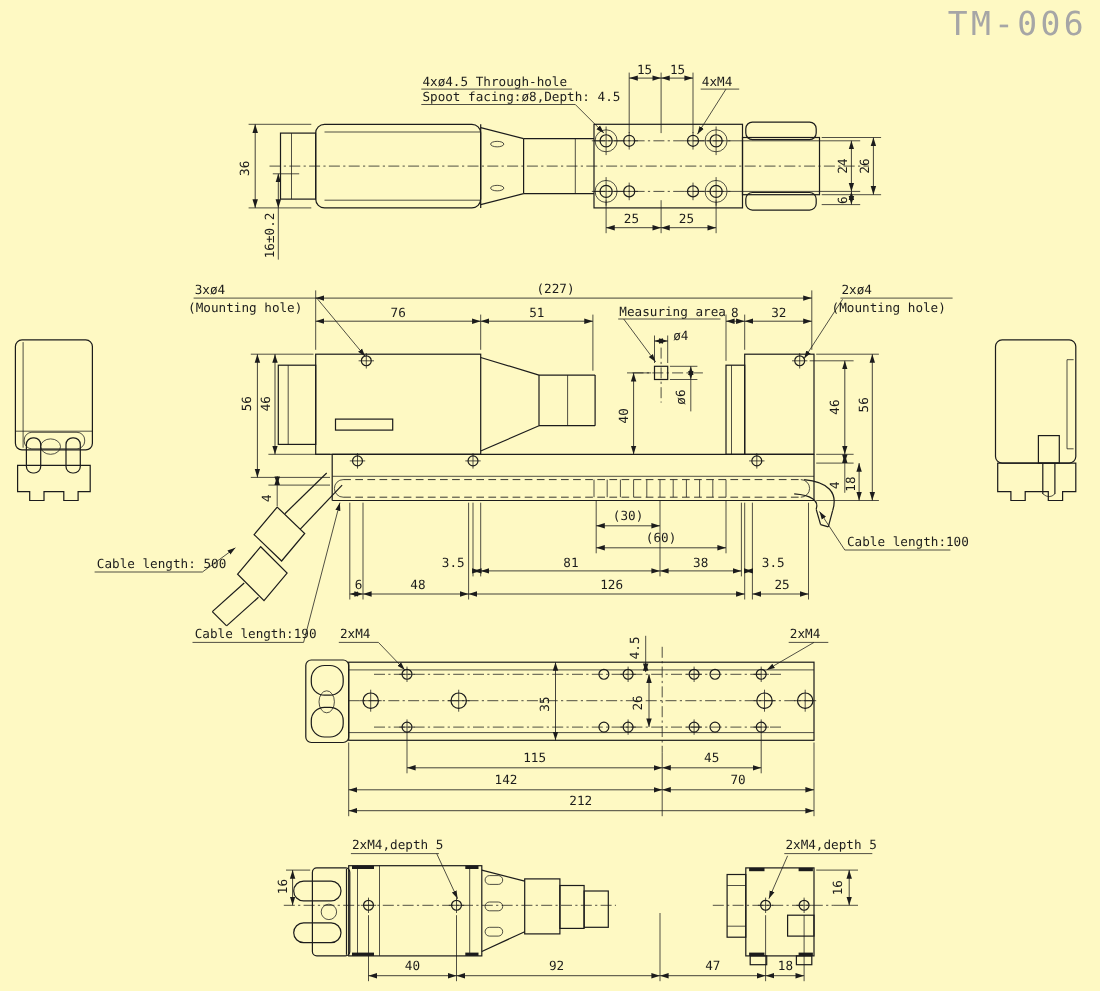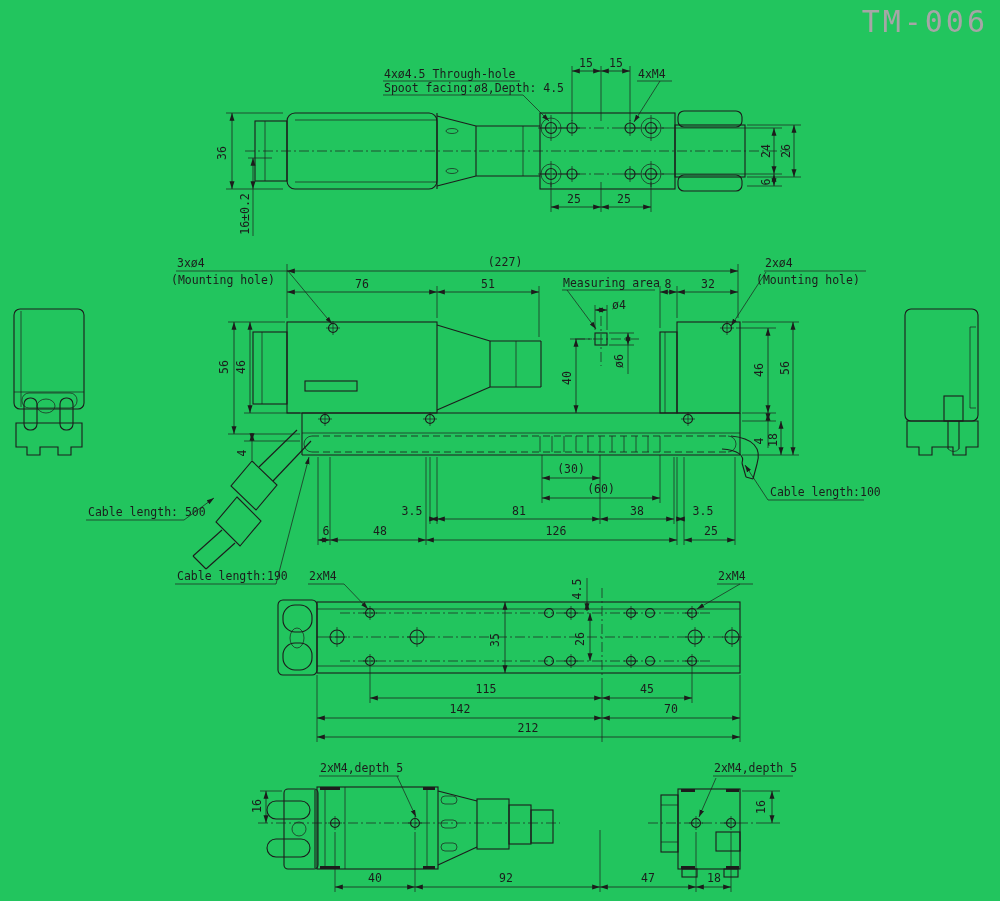--- a/index.html
+++ b/index.html
@@ -1,16 +1,16 @@
 <!DOCTYPE html>
 <html><head>
 <meta charset="utf-8">
 <style>
   html,body{margin:0;padding:0;background:#ffffff;}
-  #stage{width:1000px;height:901px;background:#22c55e;position:relative;}
+  #stage{width:1000px;height:901px;background:#fef9c3;position:relative;}
   svg{display:block;}
   svg text{font-family:"DejaVu Sans Mono","Liberation Mono",monospace;font-size:11.5px;fill:#1c1c1c;}
   .ol{fill:none;stroke:#1c1c1c;stroke-width:1.1;}
   .tl{fill:none;stroke:#1c1c1c;stroke-width:0.7;}
   .cl{fill:none;stroke:#1c1c1c;stroke-width:0.7;stroke-dasharray:10 3 2 3;}
   .hd{fill:none;stroke:#1c1c1c;stroke-width:0.8;stroke-dasharray:7 4;}
   .dim{fill:none;stroke:#1c1c1c;stroke-width:0.75;}
   .blk{fill:#1c1c1c;stroke:none;}
   .ttl{font-size:30px;fill:#a6a6a6;letter-spacing:3px;}
 </style>

